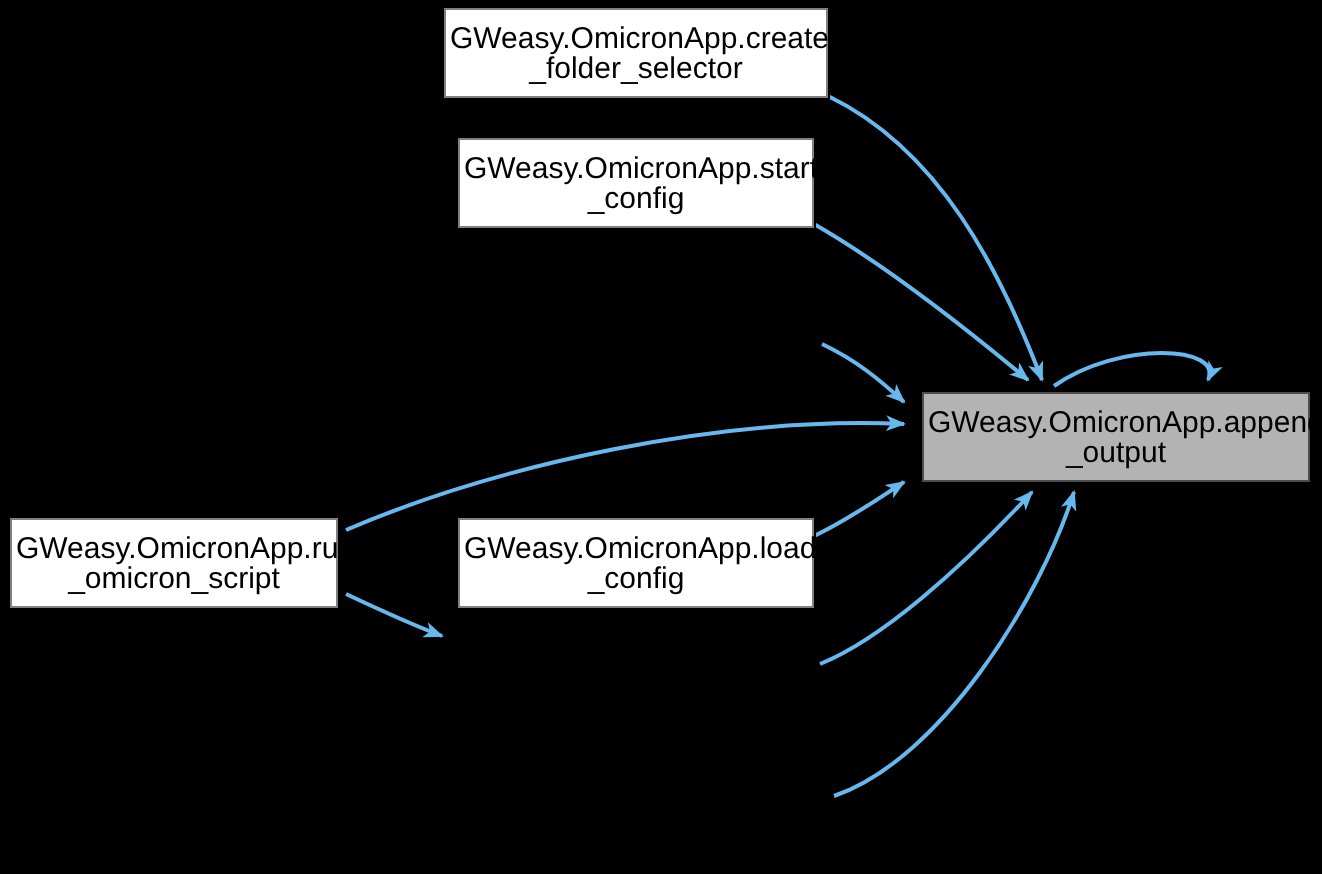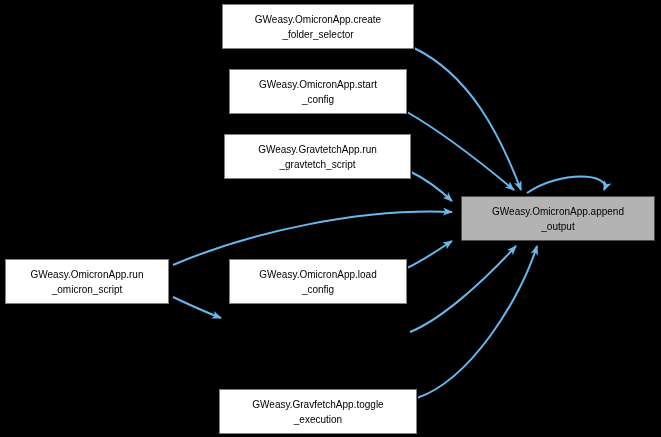--- a/index.html
+++ b/index.html
@@ -15,21 +15,21 @@
     position:absolute;
     box-sizing:border-box;
     background:#ffffff;
     border:1px solid #808080;
     box-shadow:1px 1px 0 0 #000;
     display:flex;
     align-items:center;
     justify-content:center;
     text-align:center;
     color:#000000;
-    font-size:10px;
+    font-size:15px;
     line-height:15px;
     letter-spacing:0px;
     z-index:5;
     padding:0 2px;
   }
   .node.focus{
     background:#b3b3b3;
     border:1px solid #4d4d4d;
     justify-content:center;
   }
@@ -72,39 +72,31 @@
   <div class="node" style="left:222px;top:4px;width:192px;height:45px;">
     <span>GWeasy.OmicronApp.create
 _folder_selector</span>
   </div>
 
   <div class="node" style="left:229px;top:69px;width:178px;height:45px;">
     <span>GWeasy.OmicronApp.start
 _config</span>
   </div>
 
-  <div class="node" style="left:224px;top:134px;width:187px;height:45px;">
-    <span>GWeasy.GravtetchApp.run
-_gravtetch_script</span>
-  </div>
 
   <div class="node focus" style="left:461px;top:196px;width:194px;height:45px;">
     <span>GWeasy.OmicronApp.append
 _output</span>
   </div>
 
   <div class="node" style="left:5px;top:259px;width:164px;height:45px;">
     <span>GWeasy.OmicronApp.run
 _omicron_script</span>
   </div>
 
   <div class="node" style="left:229px;top:259px;width:178px;height:45px;">
     <span>GWeasy.OmicronApp.load
 _config</span>
   </div>
 
 
-  <div class="node" style="left:219px;top:389px;width:198px;height:45px;">
-    <span>GWeasy.GravfetchApp.toggle
-_execution</span>
-  </div>
 
 </div>
 
 </body></html>

